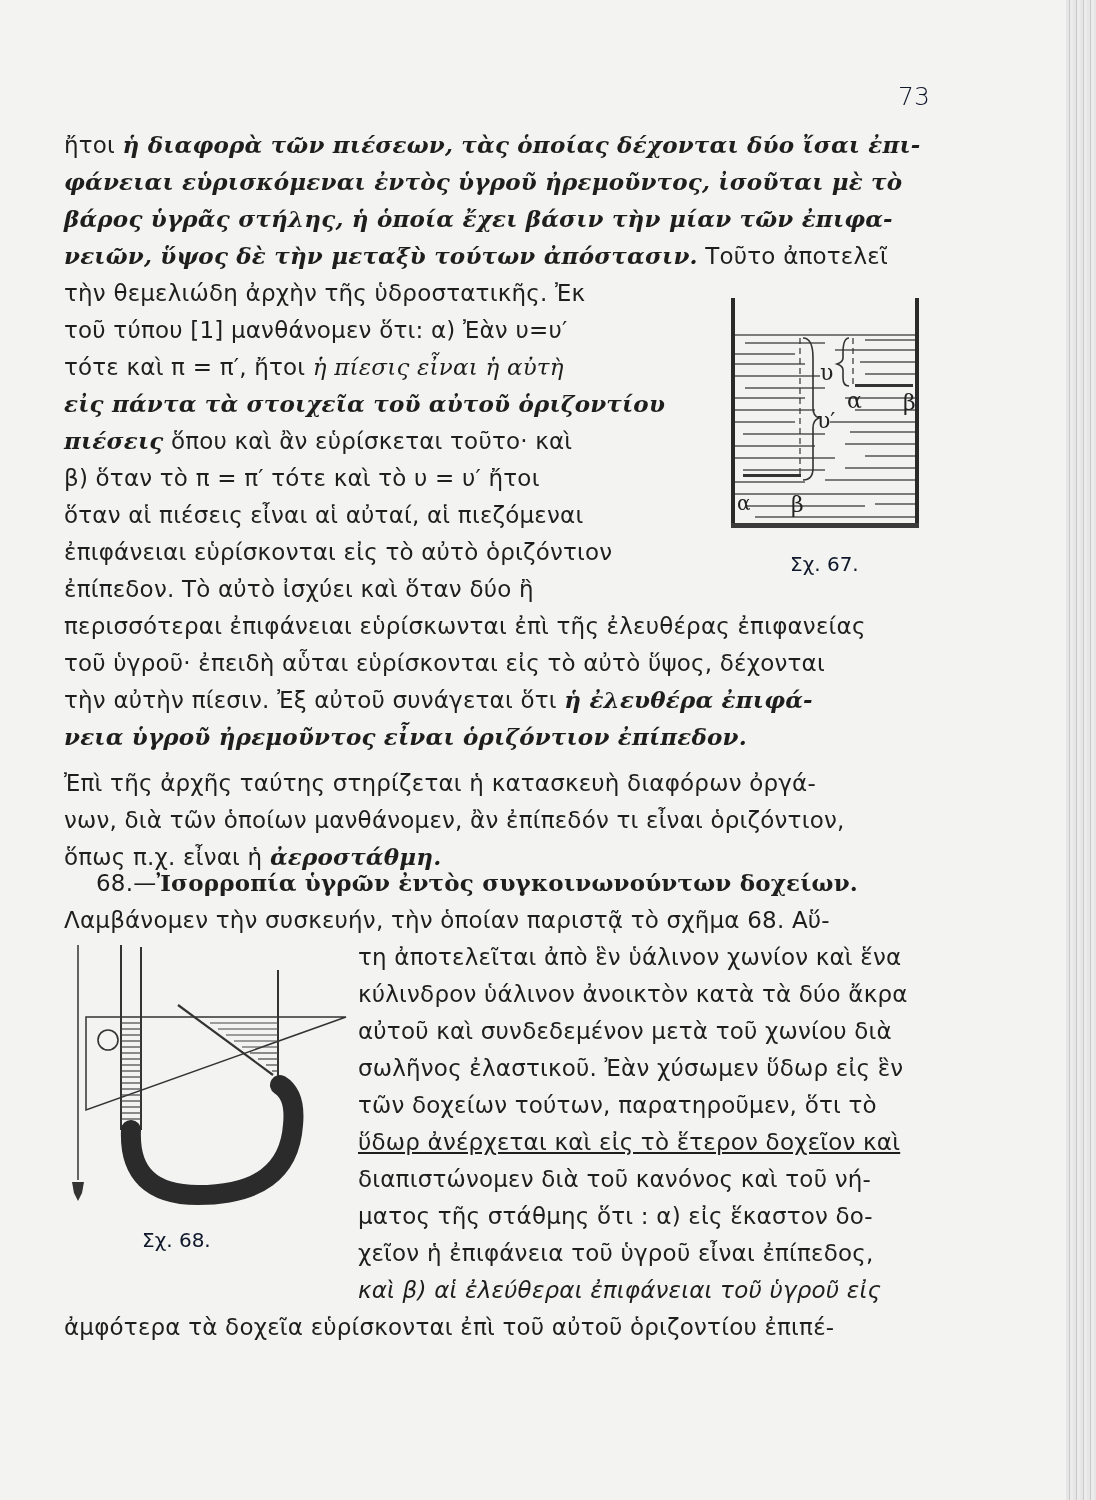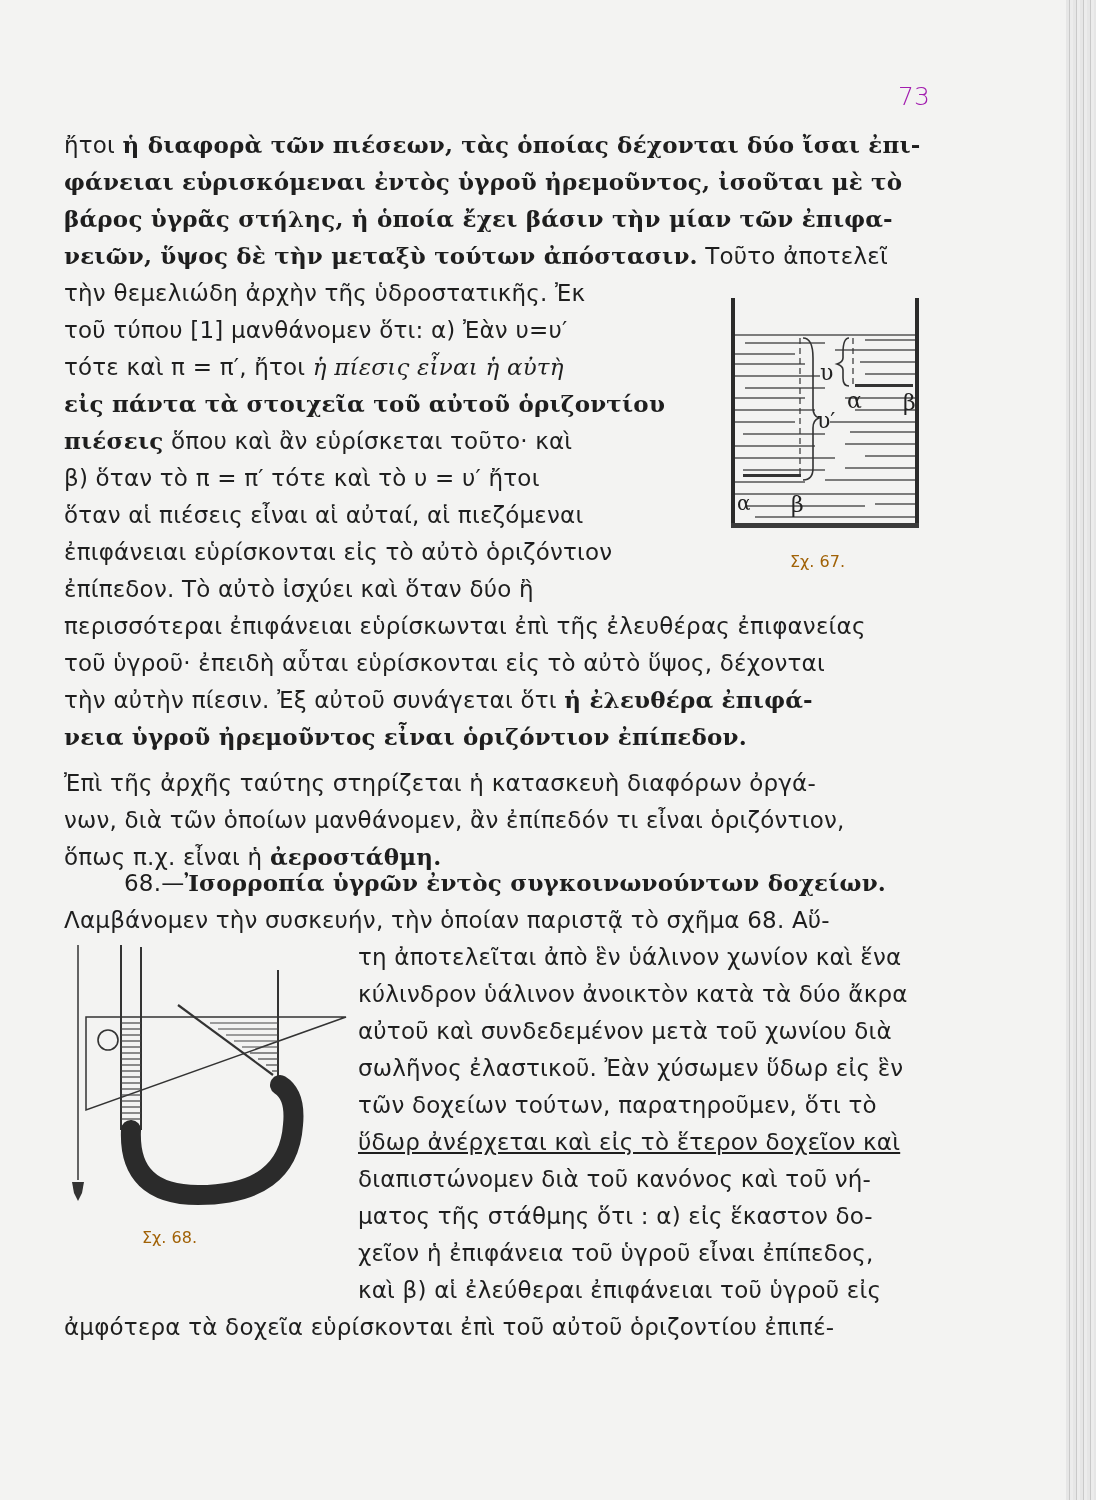--- a/index.html
+++ b/index.html
@@ -9,30 +9,30 @@
     position: relative;
     font-family: "DejaVu Sans", sans-serif;
     color: #1e1e1e;
   }
   .page-edge {
     position: absolute; top: 0; right: 0; width: 30px; height: 1500px;
     background: repeating-linear-gradient(90deg, #e6e6e6 0px, #e6e6e6 3px, #c9c9c9 3px, #c9c9c9 4px, #ececec 4px, #ececec 7px);
   }
   .page-number {
     position: absolute; top: 82px; left: 898px;
-    font-size: 25px; font-family: "DejaVu Sans", sans-serif; font-weight: 300; color: #a21caf;
+    font-size: 25px; font-family: "DejaVu Sans", sans-serif; font-weight: 300; color: #0f172a;
   }
   .line {
     position: absolute; left: 64px; white-space: nowrap;
     font-size: 23px; line-height: 30px; letter-spacing: 0.2px;
   }
   .it { font-family: "DejaVu Serif", serif; font-style: italic; }
-  .bi { font-family: "DejaVu Serif", serif; font-weight: bold; }
+  .bi { font-family: "DejaVu Serif", serif; font-style: italic; font-weight: bold; }
   .b  { font-family: "DejaVu Serif", serif; font-weight: bold; }
-  .caption { position: absolute; font-size: 16px; color: #a16207; }
+  .caption { position: absolute; font-size: 20px; color: #0f172a; }
   svg { position: absolute; }
 </style>
 </head>
 <body>
 
 <div class="page-edge"></div>
 
 <div class="page-number">73</div>
 
 <div>
@@ -115,32 +115,32 @@
   <div class="caption" style="left:790px;top:552px;">Σχ. 67.</div>
 </div>
 
 <div>
   <div class="line" style="top:768px;"><span>   Ἐπὶ τῆς ἀρχῆς ταύτης στηρίζεται ἡ κατασκευὴ διαφόρων ὀργά-</span></div>
   <div class="line" style="top:805px;"><span>νων, διὰ τῶν ὁποίων μανθάνομεν, ἂν ἐπίπεδόν τι εἶναι ὁριζόντιον,</span></div>
   <div class="line" style="top:842px;"><span>ὅπως π.χ. εἶναι ἡ </span><span class="bi">ἀεροστάθμη.</span></div>
 </div>
 
 <div>
-  <div class="line" style="top:868px;left:96px;margin-left:28px;"><span>68.—</span><span class="b">Ἰσορροπία ὑγρῶν ἐντὸς συγκοινωνούντων δοχείων.</span></div>
+  <div class="line" style="top:868px;left:96px;"><span>68.—</span><span class="b">Ἰσορροπία ὑγρῶν ἐντὸς συγκοινωνούντων δοχείων.</span></div>
   <div class="line" style="top:905px;"><span>Λαμβάνομεν τὴν συσκευήν, τὴν ὁποίαν παριστᾷ τὸ σχῆμα 68. Αὕ-</span></div>
   <div class="line" style="top:942px;left:358px;"><span>τη ἀποτελεῖται ἀπὸ ἓν ὑάλινον χωνίον καὶ ἕνα</span></div>
   <div class="line" style="top:979px;left:358px;"><span>κύλινδρον ὑάλινον ἀνοικτὸν κατὰ τὰ δύο ἄκρα</span></div>
   <div class="line" style="top:1016px;left:358px;"><span>αὐτοῦ καὶ συνδεδεμένον μετὰ τοῦ χωνίου διὰ</span></div>
   <div class="line" style="top:1053px;left:358px;"><span>σωλῆνος ἐλαστικοῦ. Ἐὰν χύσωμεν ὕδωρ εἰς ἓν</span></div>
   <div class="line" style="top:1090px;left:358px;"><span>τῶν δοχείων τούτων, παρατηροῦμεν, ὅτι τὸ</span></div>
   <div class="line" style="top:1127px;left:358px;text-decoration:underline;"><span>ὕδωρ ἀνέρχεται καὶ εἰς τὸ ἕτερον δοχεῖον καὶ</span></div>
   <div class="line" style="top:1164px;left:358px;"><span>διαπιστώνομεν διὰ τοῦ κανόνος καὶ τοῦ νή-</span></div>
   <div class="line" style="top:1201px;left:358px;"><span>ματος τῆς στάθμης ὅτι : α) εἰς ἕκαστον δο-</span></div>
   <div class="line" style="top:1238px;left:358px;"><span>χεῖον ἡ ἐπιφάνεια τοῦ ὑγροῦ εἶναι ἐπίπεδος,</span></div>
-  <div class="line" style="top:1275px;left:358px;"><span>καὶ β) αἱ ἐλεύθεραι ἐπιφάνειαι τοῦ ὑγροῦ εἰς</span></div>
+  <div class="line" style="top:1275px;left:358px;font-style:italic;"><span>καὶ β) αἱ ἐλεύθεραι ἐπιφάνειαι τοῦ ὑγροῦ εἰς</span></div>
   <div class="line" style="top:1312px;"><span>ἀμφότερα τὰ δοχεῖα εὑρίσκονται ἐπὶ τοῦ αὐτοῦ ὁριζοντίου ἐπιπέ-</span></div>
 </div>
 
 <div>
   <svg style="left:68px;top:945px;" width="290" height="260" viewBox="0 0 290 260">
 
     <line x1="10" y1="0" x2="10" y2="235" stroke="#333" stroke-width="1.5"></line>
     <path d="M4 237 L16 237 L14 248 L10 256 L6 248 Z" fill="#333"></path>
 
     <path d="M18 72 L278 72 L18 165 Z" fill="none" stroke="#333" stroke-width="1.5"></path>

